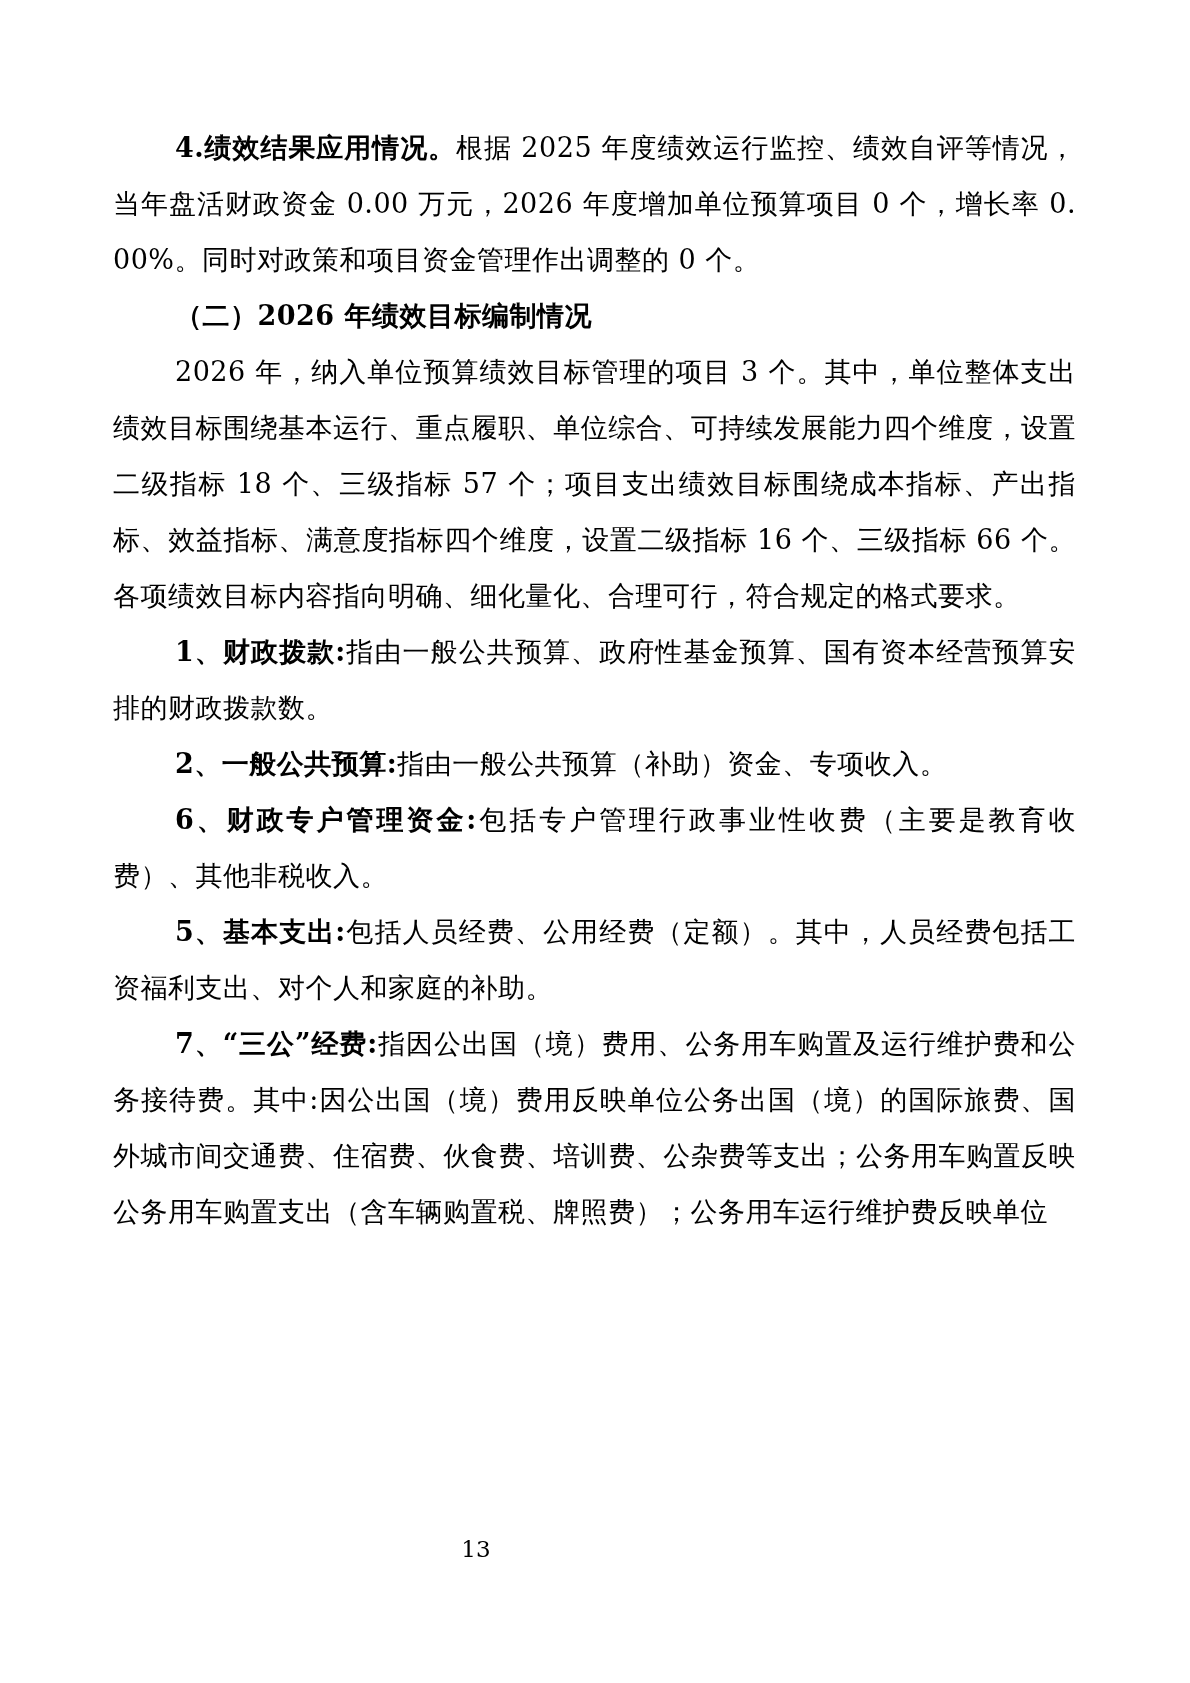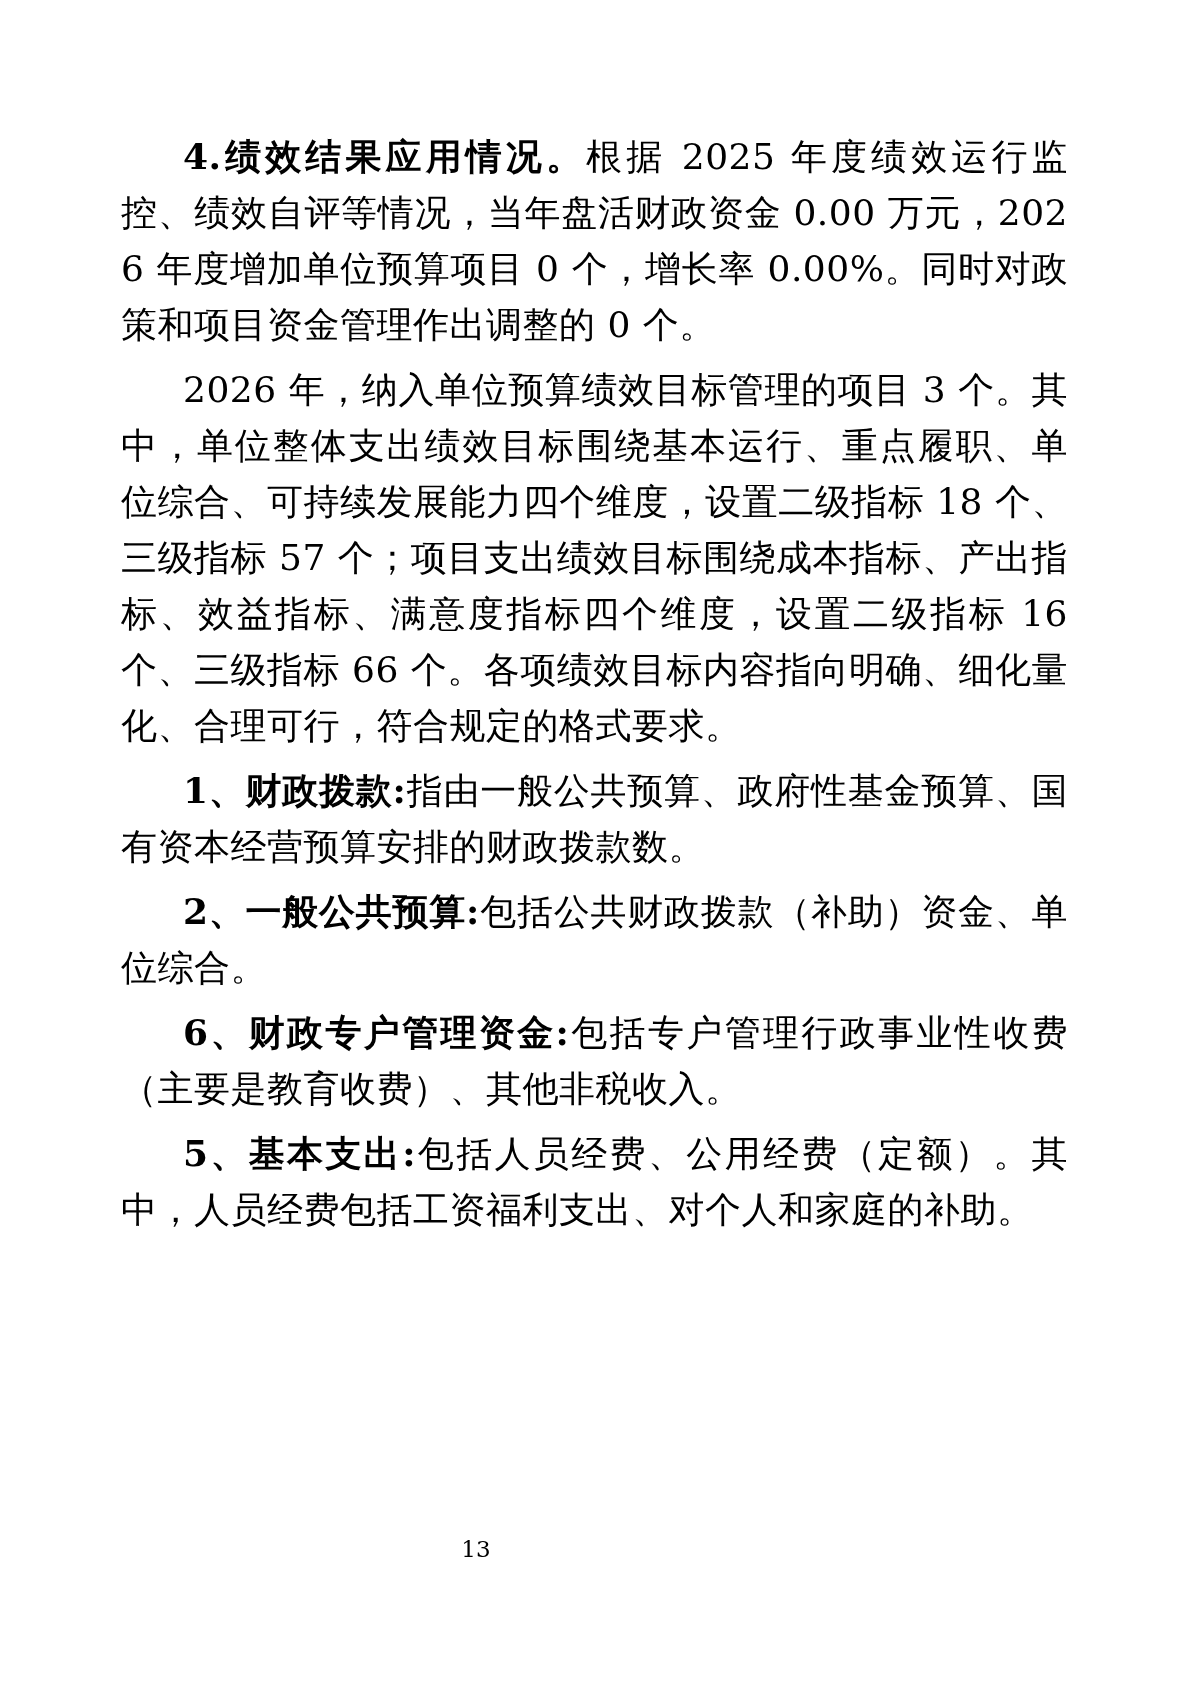--- a/index.html
+++ b/index.html
@@ -15,22 +15,22 @@
     color: #000000;
     overflow: hidden;
   }
   .page-content {
     position: absolute;
     left: 113px;
     top: 120px;
     width: 963px;
   }
   p.para {
-    margin: 8px;
-    font-size: 36px;
+    margin: 0;
+    font-size: 27px;
     line-height: 56px;
     text-align: justify;
     text-justify: inter-ideograph;
     text-indent: 62px;
     letter-spacing: 0.5px;
     word-break: break-all;
   }
   .b {
     font-weight: 700;
   }
@@ -44,30 +44,32 @@
     line-height: 30px;
   }
 </style>
 </head>
 <body>
 
 <div class="page-content">
 
   <p class="para"><span class="b">4.绩效结果应用情况。</span><span>根据 2025 年度绩效运行监控、绩效自评等情况，当年盘活财政资金 0.00 万元，2026 年度增加单位预算项目 0 个，增长率 0.00%。同时对政策和项目资金管理作出调整的 0 个。</span></p>
 
+  <p class="para"><span class="b">（二）2026 年绩效目标编制情况</span><span></span></p>
 
   <p class="para"><span class="b"></span><span>2026 年，纳入单位预算绩效目标管理的项目 3 个。其中，单位整体支出绩效目标围绕基本运行、重点履职、单位综合、可持续发展能力四个维度，设置二级指标 18 个、三级指标 57 个；项目支出绩效目标围绕成本指标、产出指标、效益指标、满意度指标四个维度，设置二级指标 16 个、三级指标 66 个。各项绩效目标内容指向明确、细化量化、合理可行，符合规定的格式要求。</span></p>
 
 
   <p class="para"><span class="b">1、财政拨款:</span><span>指由一般公共预算、政府性基金预算、国有资本经营预算安排的财政拨款数。</span></p>
 
-  <p class="para"><span class="b">2、一般公共预算:</span><span>包括公共财政拨款（补助）资金、单位综合。</span></p>
+  <p class="para"><span class="b">2、一般公共预算:</span><span>指由一般公共预算（补助）资金、专项收入。</span></p>
 
   <p class="para"><span class="b">6、财政专户管理资金:</span><span>包括专户管理行政事业性收费（主要是教育收费）、其他非税收入。</span></p>
 
 
   <p class="para"><span class="b">5、基本支出:</span><span>包括人员经费、公用经费（定额）。其中，人员经费包括工资福利支出、对个人和家庭的补助。</span></p>
 
 
+  <p class="para"><span class="b">7、“三公”经费:</span><span>指因公出国（境）费用、公务用车购置及运行维护费和公务接待费。其中:因公出国（境）费用反映单位公务出国（境）的国际旅费、国外城市间交通费、住宿费、伙食费、培训费、公杂费等支出；公务用车购置反映公务用车购置支出（含车辆购置税、牌照费）；公务用车运行维护费反映单位</span></p>
 
 </div>
 
 <div class="page-footer">13</div>
 
 </body></html>

